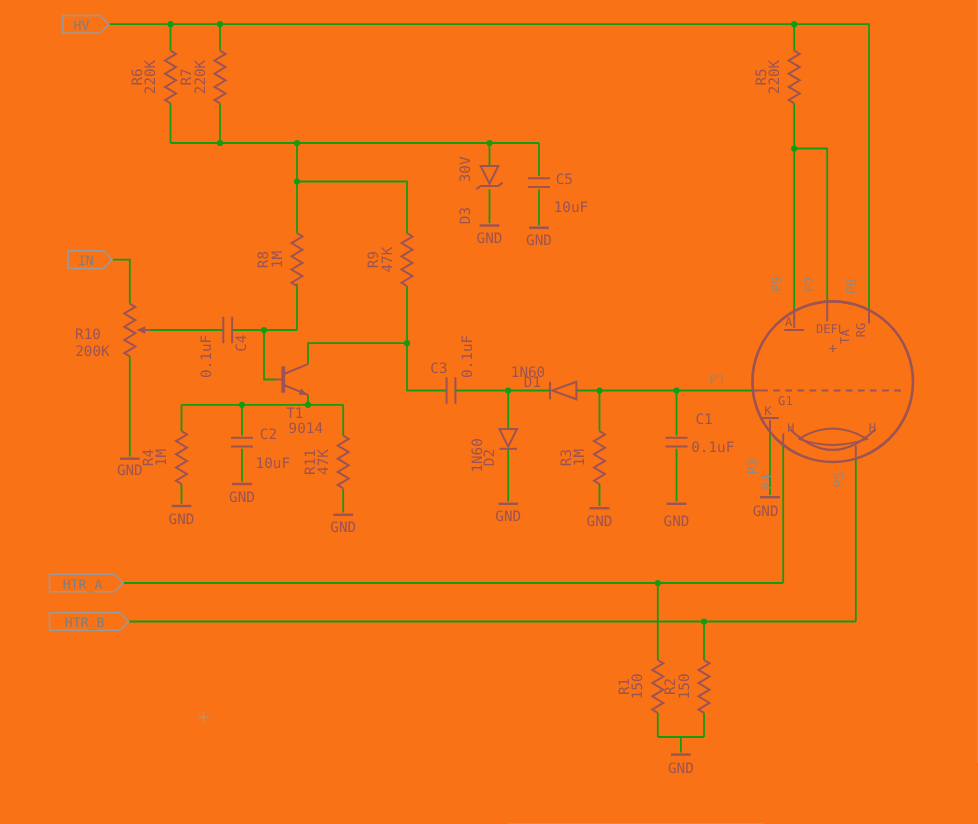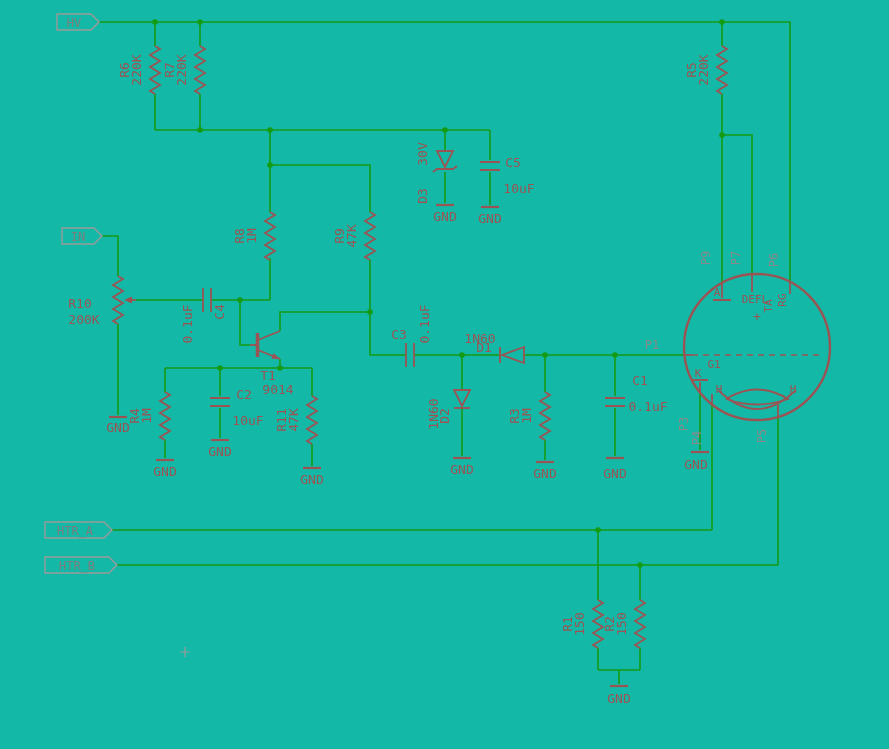--- a/index.html
+++ b/index.html
@@ -1,16 +1,16 @@
 <!DOCTYPE html>
 <html><head>
 <meta charset="utf-8">
 <style>
   html,body{margin:0;padding:0;background:#fff;}
-  .stage{position:relative;width:889px;height:749px;background:#14b8a6;overflow:hidden;text-align:right;}
+  .stage{position:relative;width:889px;height:749px;background:#f97316;overflow:hidden;text-align:right;}
   svg{display:block;}
   text{font-family:"DejaVu Sans Mono","Liberation Mono",monospace;}
   .lbl{fill:#9c5353;font-size:13px;}
   .lbl-s{fill:#9c5353;font-size:11px;}
   .pinlbl{fill:#8a8a8a;font-size:12px;}
   .flaglbl{fill:#7d7d7d;font-size:12px;}
   .w{stroke:#149b14;stroke-width:1.6;fill:none;}
   .sym{stroke:#9c5353;stroke-width:1.8;fill:none;}
   .symf{fill:#9c5353;stroke:none;}
   .flag{stroke:#9a9a9a;stroke-width:1.4;fill:none;}

